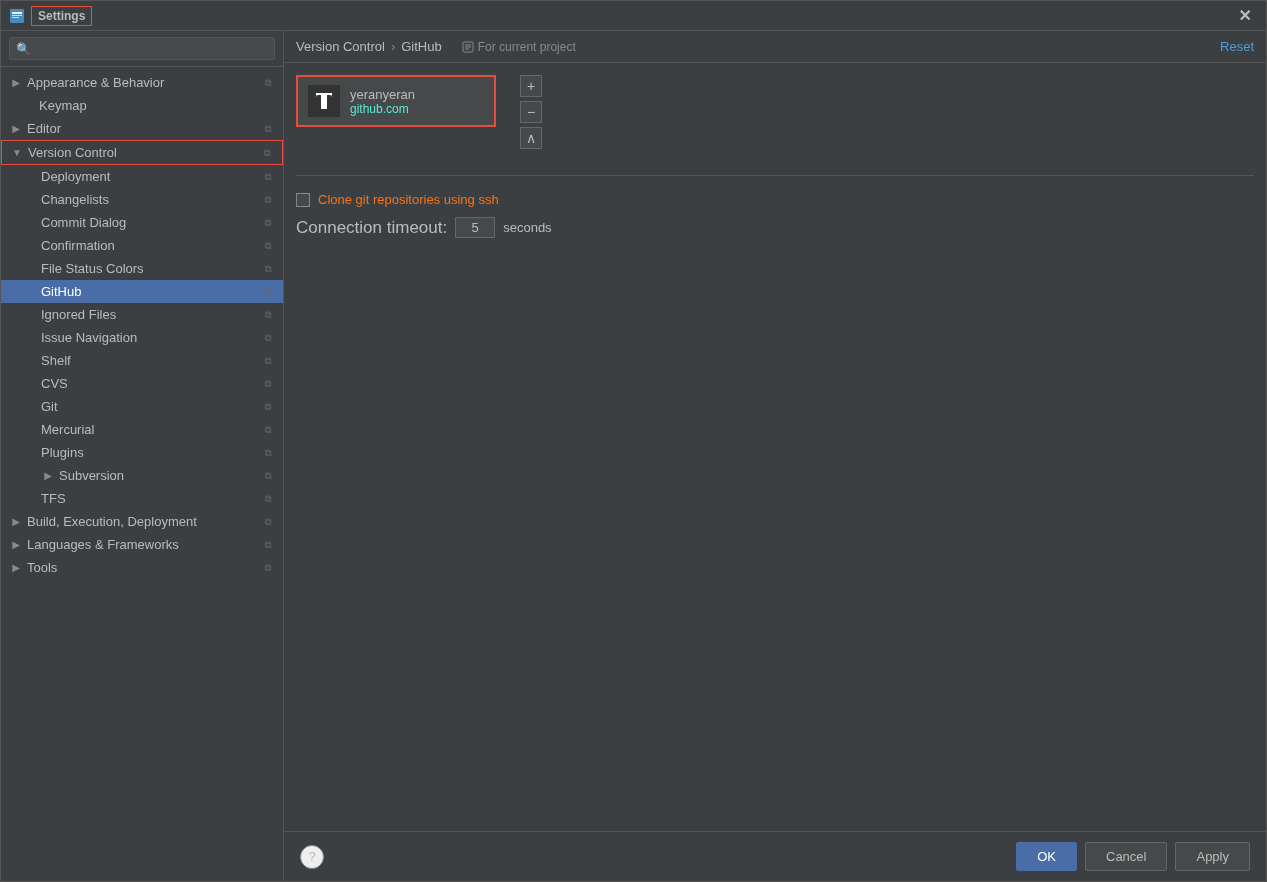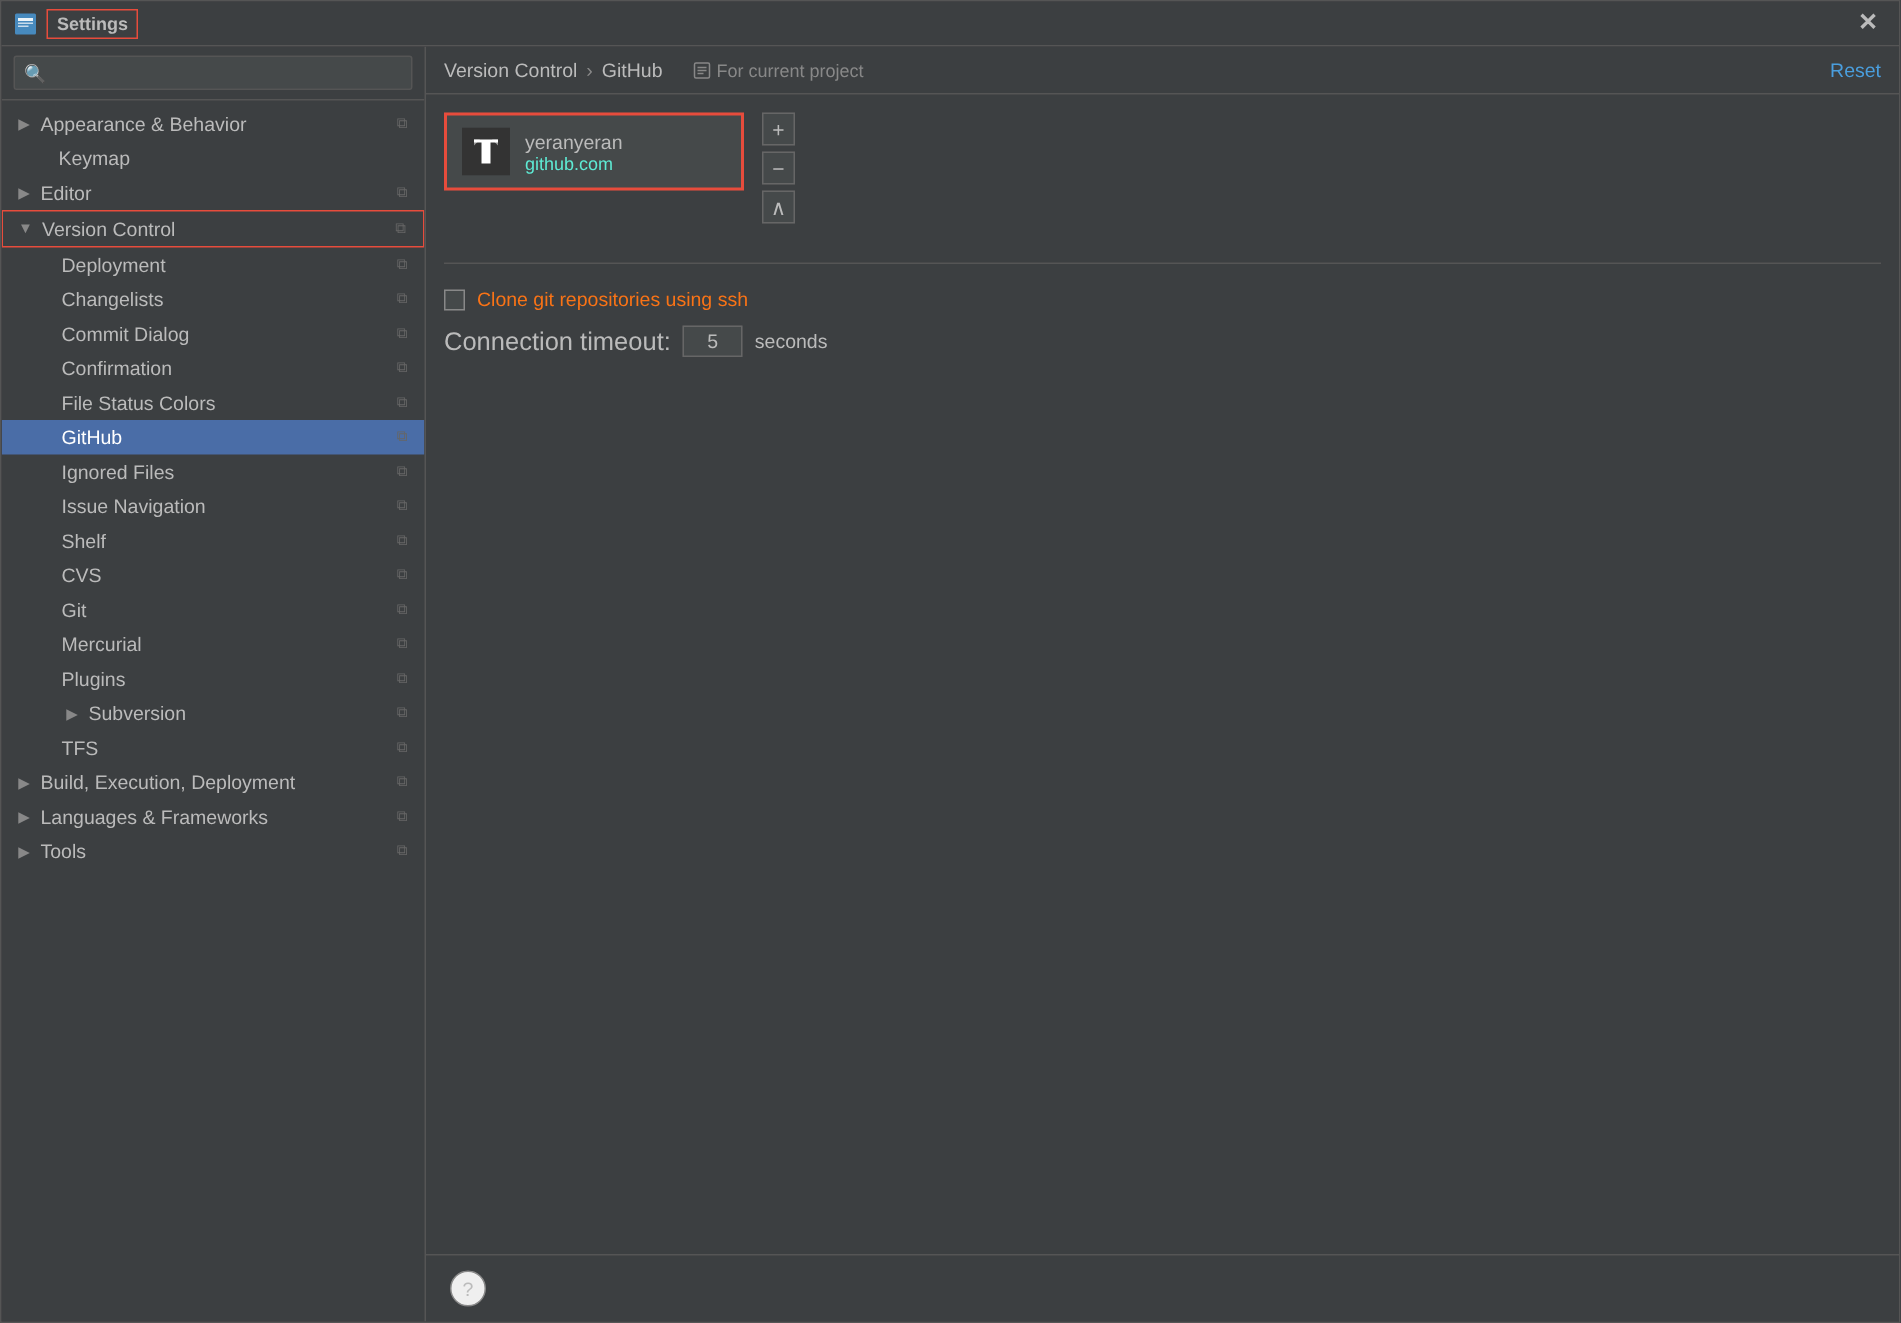--- a/index.html
+++ b/index.html
@@ -200,21 +200,21 @@
       flex: 1;
       padding: 12px;
       overflow-y: auto;
       display: flex;
       flex-direction: column;
       gap: 0;
     }
 
     .accounts-list-area {
       display: flex;
-      gap: 12px;
+      gap: 24px;
       margin-bottom: 12px;
     }
 
     .accounts-list {
       flex: 1;
       max-width: 200px;
       min-height: 80px;
       max-height: 120px;
     }
 
@@ -568,16 +568,21 @@
           <div class="timeout-row">
             <span class="timeout-label">Connection timeout:</span>
             <input class="timeout-input" type="text" value="5" style="">
             <span class="timeout-unit">seconds</span>
           </div>
         </div>
       </div>
 
       <div class="bottom-bar">
         <button class="help-btn">?</button>
+        <div class="bottom-actions">
+          <button class="action-btn primary">OK</button>
+          <button class="action-btn">Cancel</button>
+          <button class="action-btn">Apply</button>
+        </div>
       </div>
     </div>
   </div>
 </div>
 
 </body></html>

